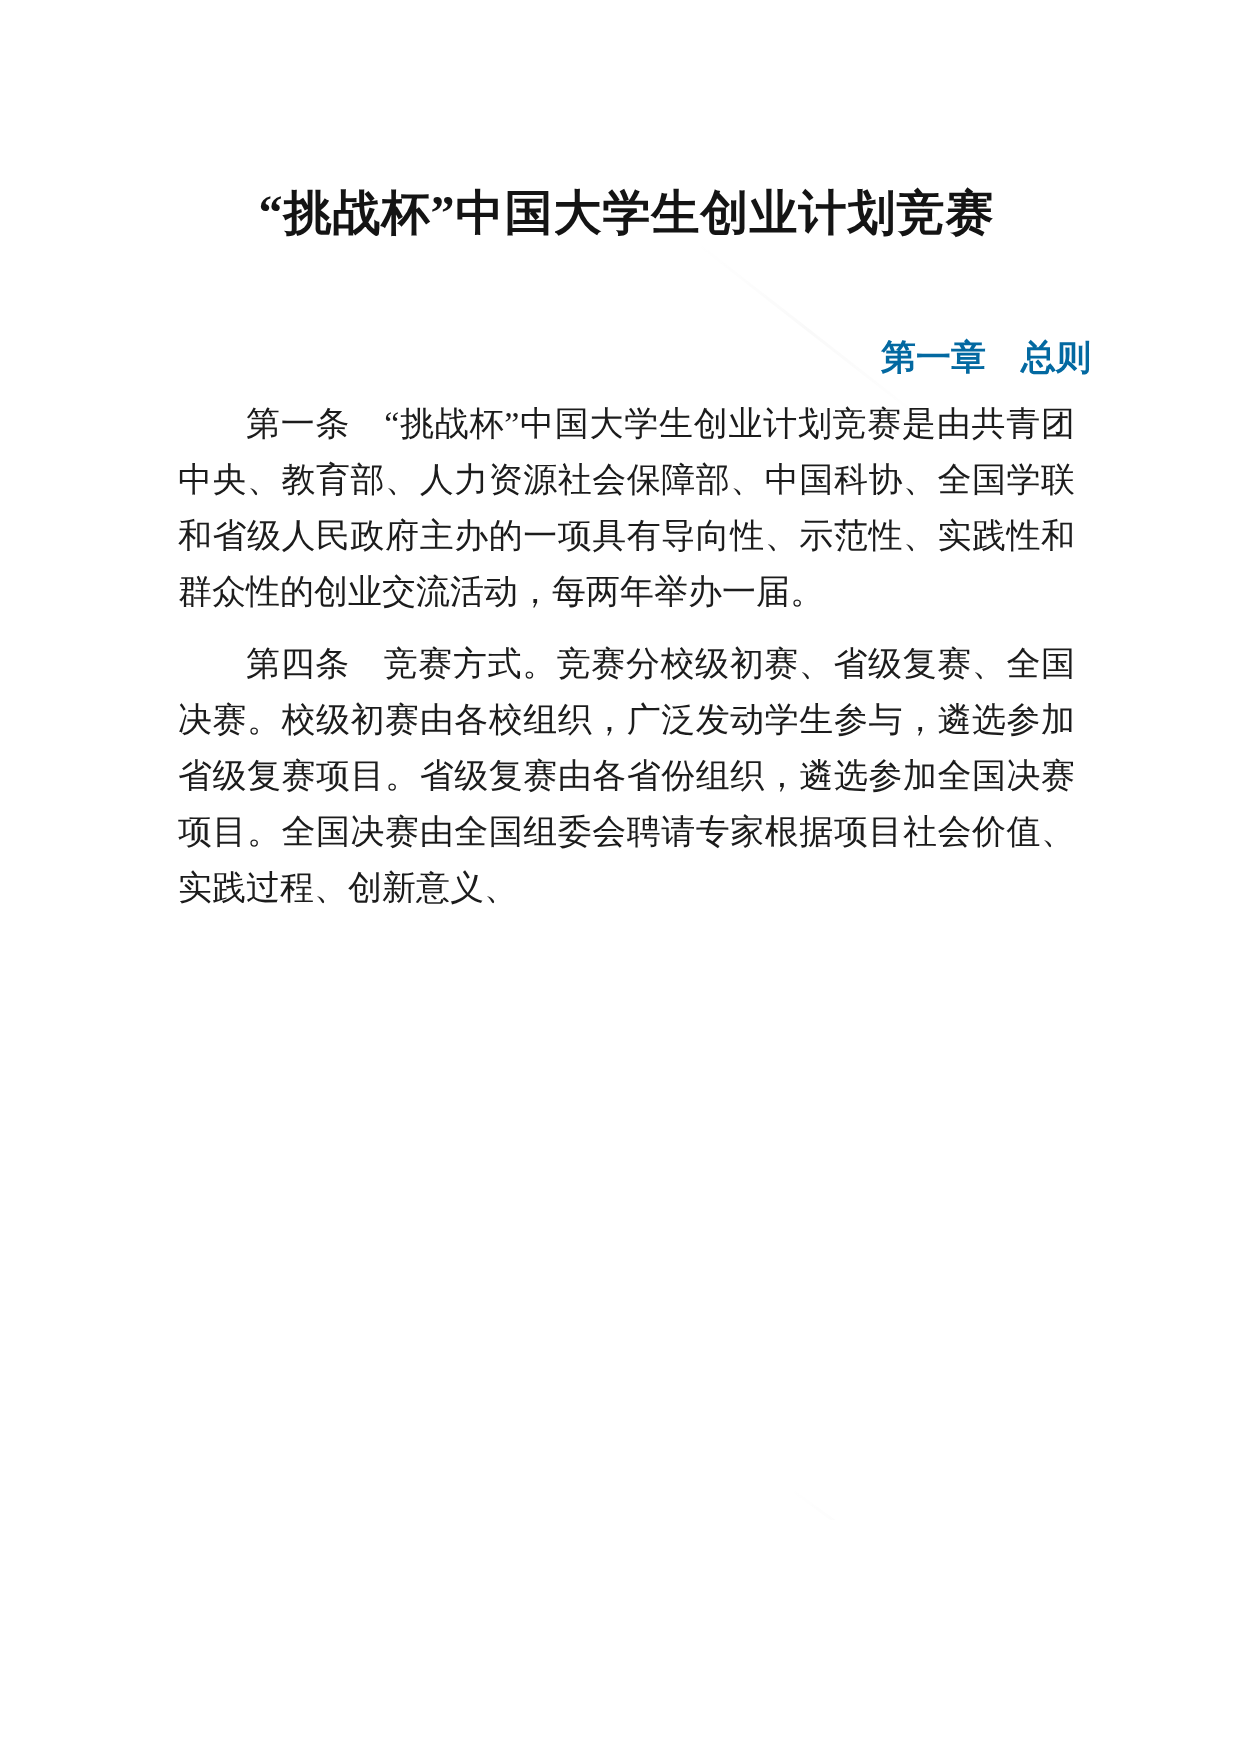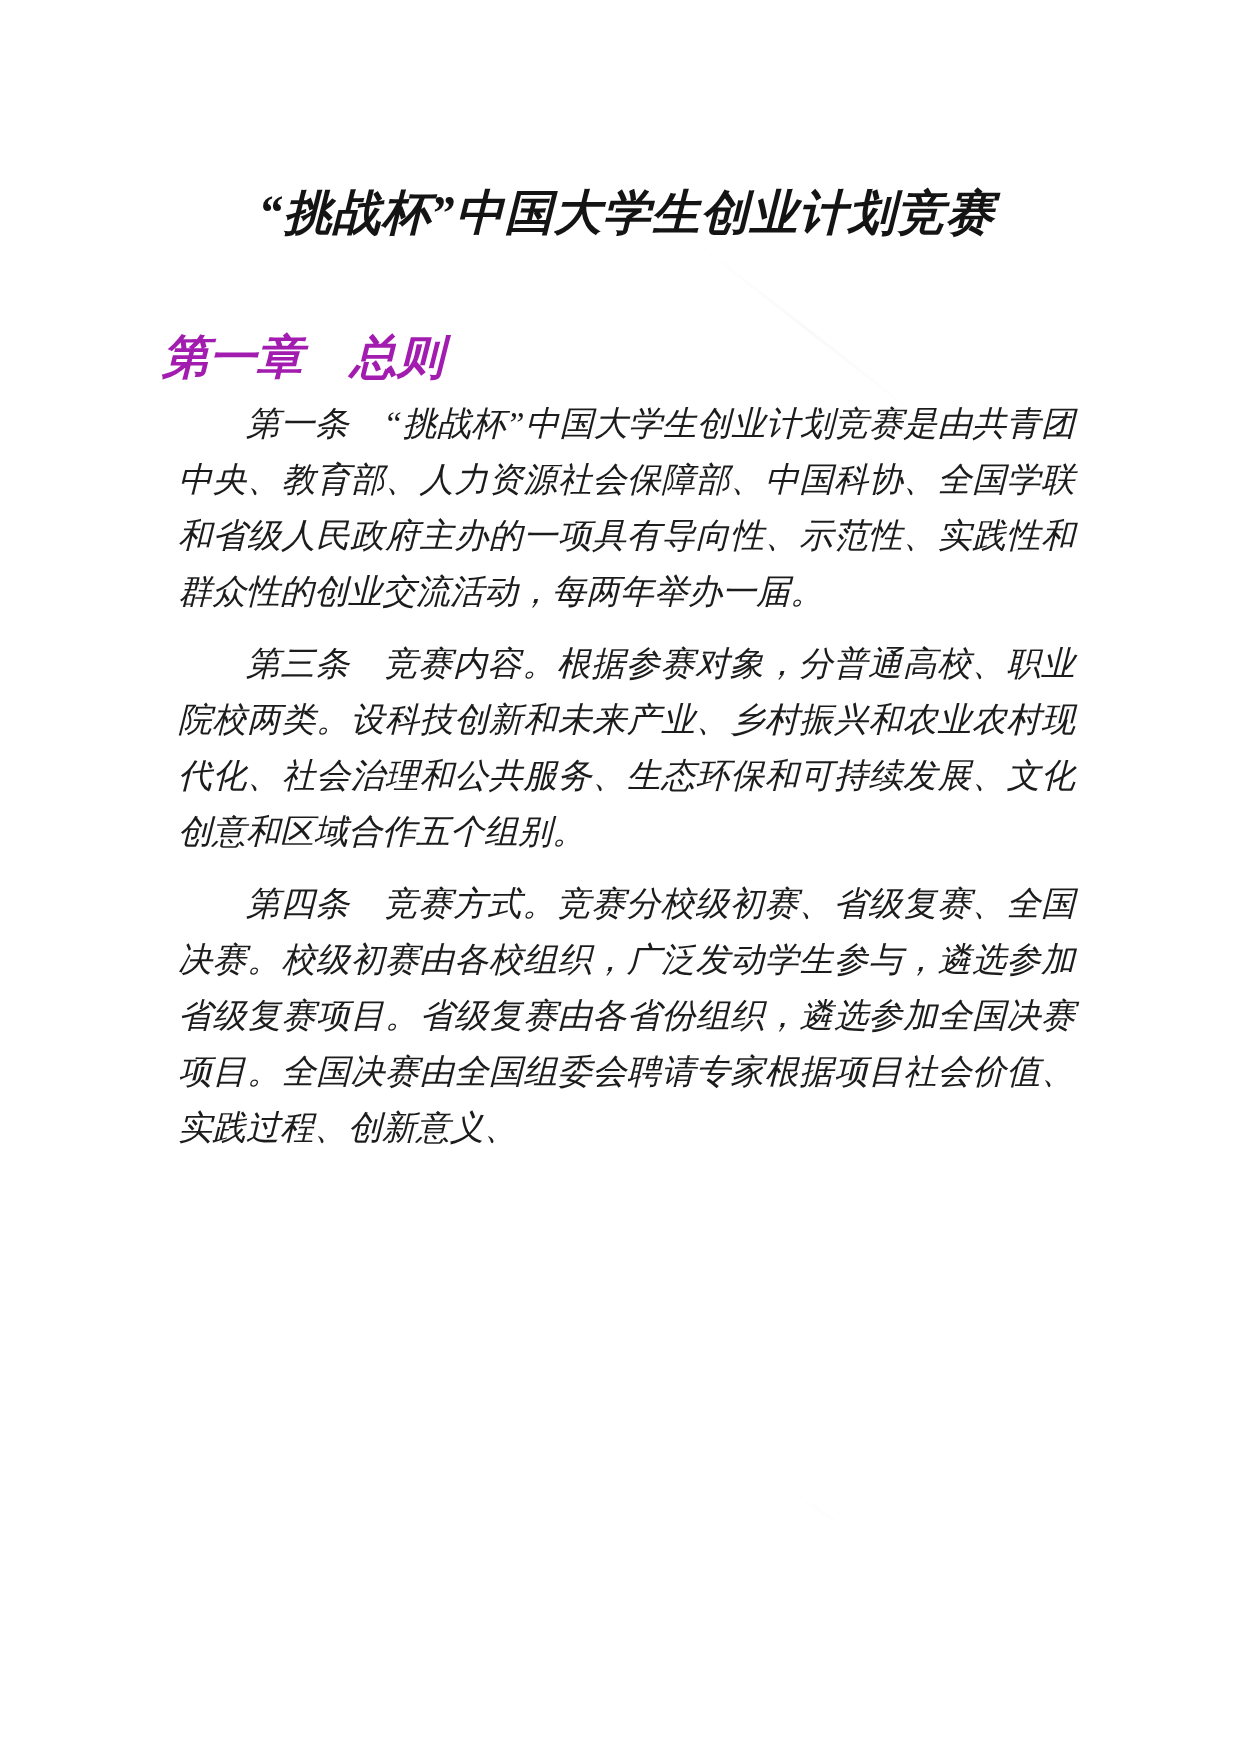--- a/index.html
+++ b/index.html
@@ -10,21 +10,20 @@
   .page {
     position: relative;
     width: 1241px;
     height: 1520px;
     background: #ffffff;
     overflow: hidden;
     box-sizing: border-box;
     padding: 182px 150px 0 162px;
     color: #191919;
     font-family: "Liberation Serif", "DejaVu Serif", serif;
-    font-style: italic;
   }
   
   .streak {
     position: absolute;
     background: linear-gradient(90deg, rgba(0,0,0,0) 0%, rgba(0,0,0,0.025) 50%, rgba(0,0,0,0) 100%);
     pointer-events: none;
   }
   .streak-1 { width: 300px; height: 3px; left: 660px; top: 330px; transform: rotate(38deg); }
   .streak-2 { width: 340px; height: 3px; left: 600px; top: 1690px; transform: rotate(35deg); }
   .streak-3 { width: 260px; height: 3px; left: 760px; top: 1560px; transform: rotate(36deg); }
@@ -32,26 +31,26 @@
   .doc-title {
     text-align: center;
     font-weight: 700;
     font-size: 48px;
     line-height: 62px;
     letter-spacing: 1px;
     color: #141414;
   }
   .chapter-heading {
     margin-top: 90px;
-    text-align: left;
+    text-align: right;
     font-family: "Liberation Sans", "DejaVu Sans", sans-serif;
     font-weight: 700;
-    font-size: 47px;
+    font-size: 35px;
     line-height: 46px;
-    color: #a21caf;
+    color: #0369a1;
   }
   .doc-body {
     margin-top: 6px;
     font-size: 34px;
     line-height: 56px;
     text-align: justify;
     color: #1c1c1c;
   }
   .doc-body p {
     margin: 16px;
@@ -86,23 +85,20 @@
 
   <div class="chapter-heading">第一章　总则</div>
 
   <div class="doc-body">
 
     <p>
       <span class="article-label">第一条</span><span>“挑战杯”中国大学生创业计划竞赛是由共青团中央、教育部、人力资源社会保障部、中国科协、全国学联和省级人民政府主办的一项具有导向性、示范性、实践性和群众性的创业交流活动，每两年举办一届。</span>
     </p>
 
 
-    <p>
-      <span class="article-label">第三条</span><span>竞赛内容。根据参赛对象，分普通高校、职业院校两类。设科技创新和未来产业、乡村振兴和农业农村现代化、社会治理和公共服务、生态环保和可持续发展、文化创意和区域合作五个组别。</span>
-    </p>
 
     <p>
       <span class="article-label">第四条</span><span>竞赛方式。竞赛分校级初赛、省级复赛、全国决赛。校级初赛由各校组织，广泛发动学生参与，遴选参加省级复赛项目。省级复赛由各省份组织，遴选参加全国决赛项目。全国决赛由全国组委会聘请专家根据项目社会价值、实践过程、创新意义、</span>
     </p>
 
   </div>
 
   <div class="page-footer">- 1 -</div>
 
 </div>

